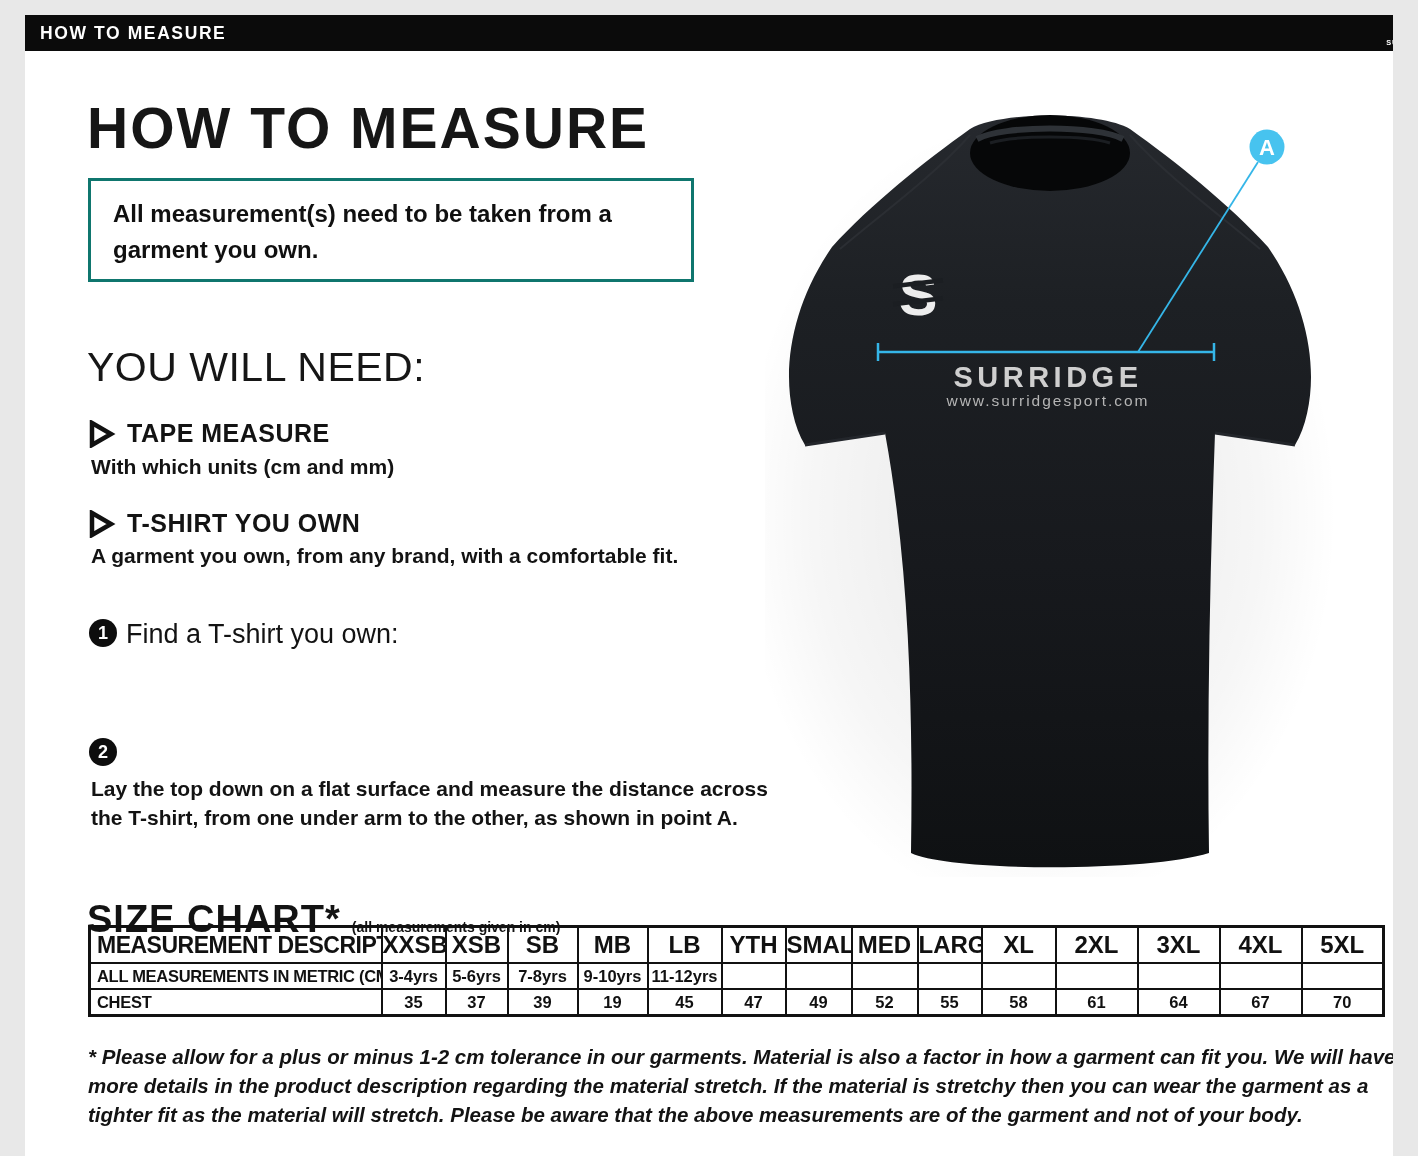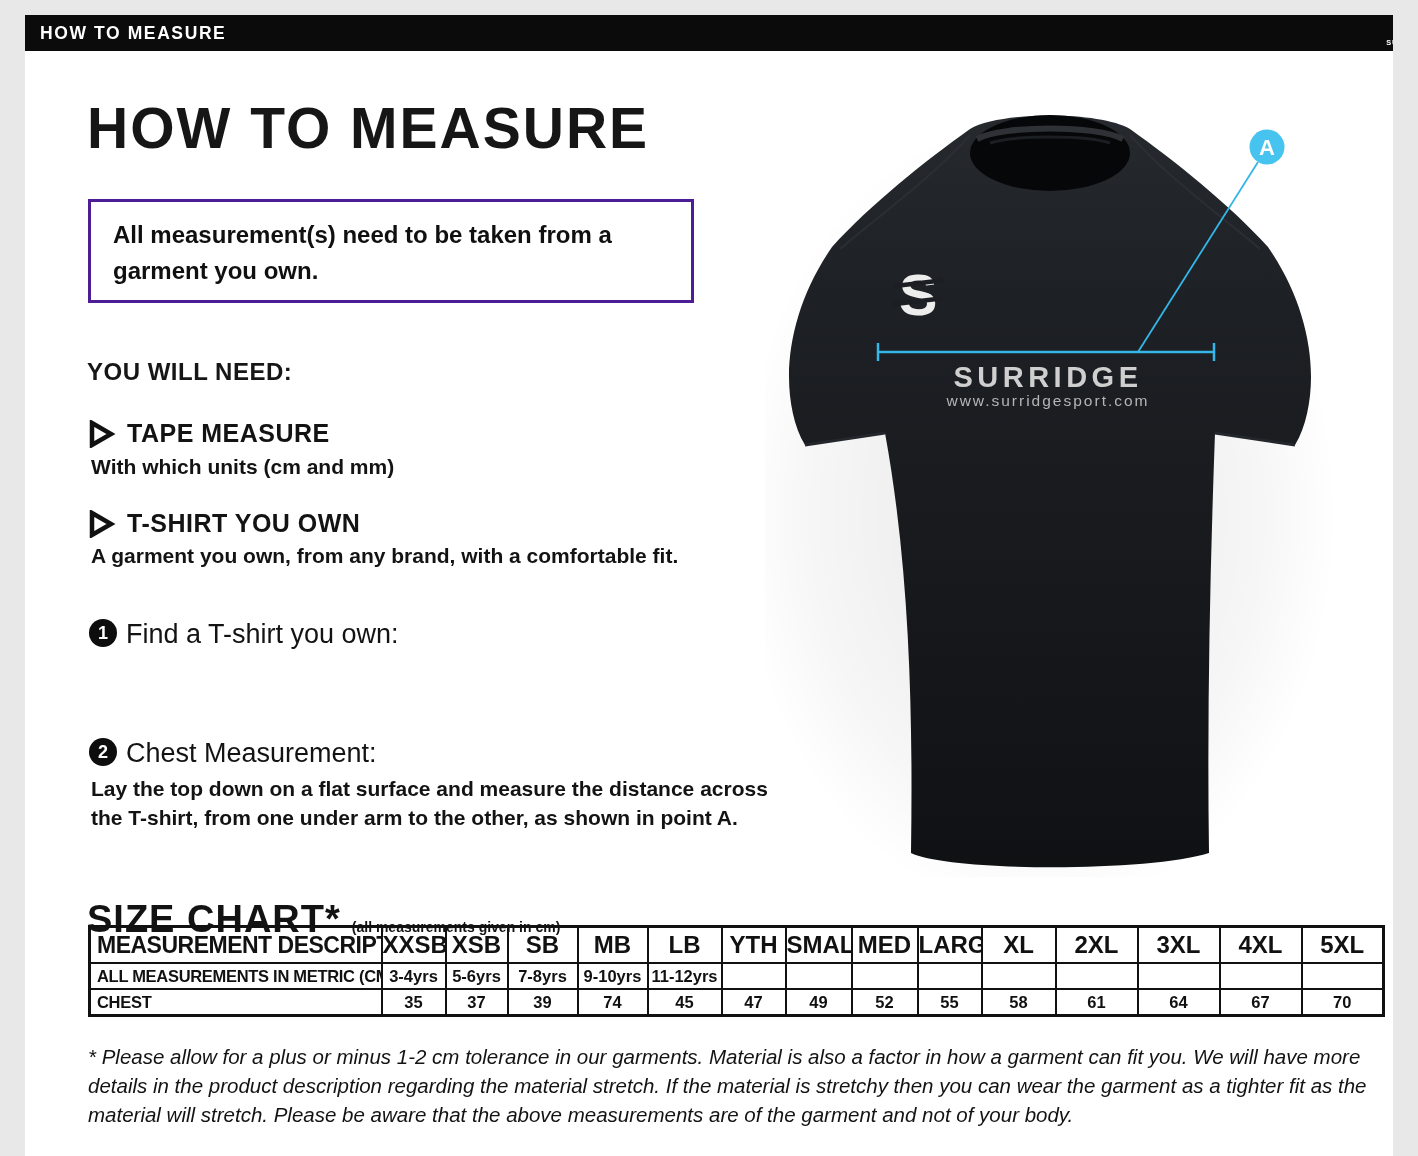--- a/index.html
+++ b/index.html
@@ -14,29 +14,29 @@
     position:absolute;left:15px;top:0;height:36px;line-height:36px;
     color:#ffffff;font-size:17.5px;font-weight:bold;letter-spacing:1.6px;
   }
   .bar-logo{position:absolute;right:5px;top:2px;width:58px;height:32px;text-align:center;}
   
   .h1{
     position:absolute;left:62px;top:84px;font-size:57px;font-weight:bold;
     letter-spacing:2px;color:#161616;line-height:1.05;
   }
   .notice-box{
-    position:absolute;left:63px;top:184px;width:606px;height:104px;
-    border:3px solid #4c1d95;box-sizing:border-box;
+    position:absolute;left:63px;top:163px;width:606px;height:104px;
+    border:3px solid #0f766e;box-sizing:border-box;
   }
   .notice-text{
     margin:15px 0 0 22px;width:565px;font-size:24px;font-weight:bold;
     line-height:36px;color:#101010;
   }
   .h2{
-    position:absolute;left:62px;top:343px;font-size:24px;font-weight:bold;
+    position:absolute;left:62px;top:329px;font-size:41px;font-weight:normal;
     letter-spacing:0.5px;color:#161616;
   }
   
   .need-item-icon{position:absolute;left:63px;width:28px;height:28px;}
   .need-item-label{position:absolute;left:102px;font-size:25px;font-weight:bold;letter-spacing:0.5px;color:#131313;}
   .need-item-desc{position:absolute;left:66px;font-size:21px;font-weight:bold;color:#131313;}
   
   .step-num{
     position:absolute;left:64px;width:28px;height:28px;border-radius:50%;
     background:#0d0d0d;color:#ffffff;font-size:18px;font-weight:bold;
@@ -53,21 +53,21 @@
     border-collapse:collapse;border:3px solid #111;color:#111;
   }
   table.size-chart th,table.size-chart td{border:2px solid #111;padding:0;text-align:center;overflow:hidden;white-space:nowrap;}
   table.size-chart th{height:34px;font-size:24px;font-weight:bold;}
   table.size-chart th.desc{font-size:23px;letter-spacing:-0.5px;text-align:left;padding-left:6px;}
   table.size-chart td{height:24px;font-size:16.5px;font-weight:bold;}
   table.size-chart td.desc{text-align:left;padding-left:6px;letter-spacing:-0.3px;}
   
   .footnote{
     position:absolute;left:63px;top:1027px;width:1312px;
-    font-size:20.5px;font-weight:normal;font-style:italic;line-height:29px;color:#131313;
+    font-size:20.5px;font-weight:bold;font-style:italic;line-height:29px;color:#131313;
   }
   
   .shirt-wrap{position:absolute;left:740px;top:50px;width:600px;height:812px;}
 </style>
 </head>
 <body>
 
 <div class="page">
 
   <div class="topbar">
@@ -103,21 +103,20 @@
         <path d="M4 3 L23 14 L4 25 Z" fill="#ffffff" stroke="#111111" stroke-width="4.5" stroke-linejoin="miter"></path>
       </svg>
   </div>
   <div class="need-item-label" style="top:494px">T-SHIRT YOU OWN</div>
   <div class="need-item-desc" style="top:529px">A garment you own, from any brand, with a comfortable fit.</div>
 
   <div class="step-num" style="top:604px">1</div>
   <div class="step-title" style="top:604px">Find a T-shirt you own:</div>
 
   <div class="step-num" style="top:723px">2</div>
-  <div class="step-title" style="top:723px">Chest Measurement:</div>
   <div class="step-desc" style="top:759px">Lay the top down on a flat surface and measure the distance across the T-shirt, from one under arm to the other, as shown in point A.</div>
 
   <div class="size-chart-heading">
     <span class="big">SIZE CHART*</span>
     <span class="small">(all measurements given in cm)</span>
   </div>
 
   <table class="size-chart">
     <colgroup>
       <col style="width:292px">
@@ -171,21 +170,21 @@
           <td></td>
           <td></td>
           <td></td>
           <td></td>
         </tr>
         <tr>
           <td class="desc">CHEST</td>
           <td>35</td>
           <td>37</td>
           <td>39</td>
-          <td>74</td>
+          <td>19</td>
           <td>45</td>
           <td>47</td>
           <td>49</td>
           <td>52</td>
           <td>55</td>
           <td>58</td>
           <td>61</td>
           <td>64</td>
           <td>67</td>
           <td>70</td>

